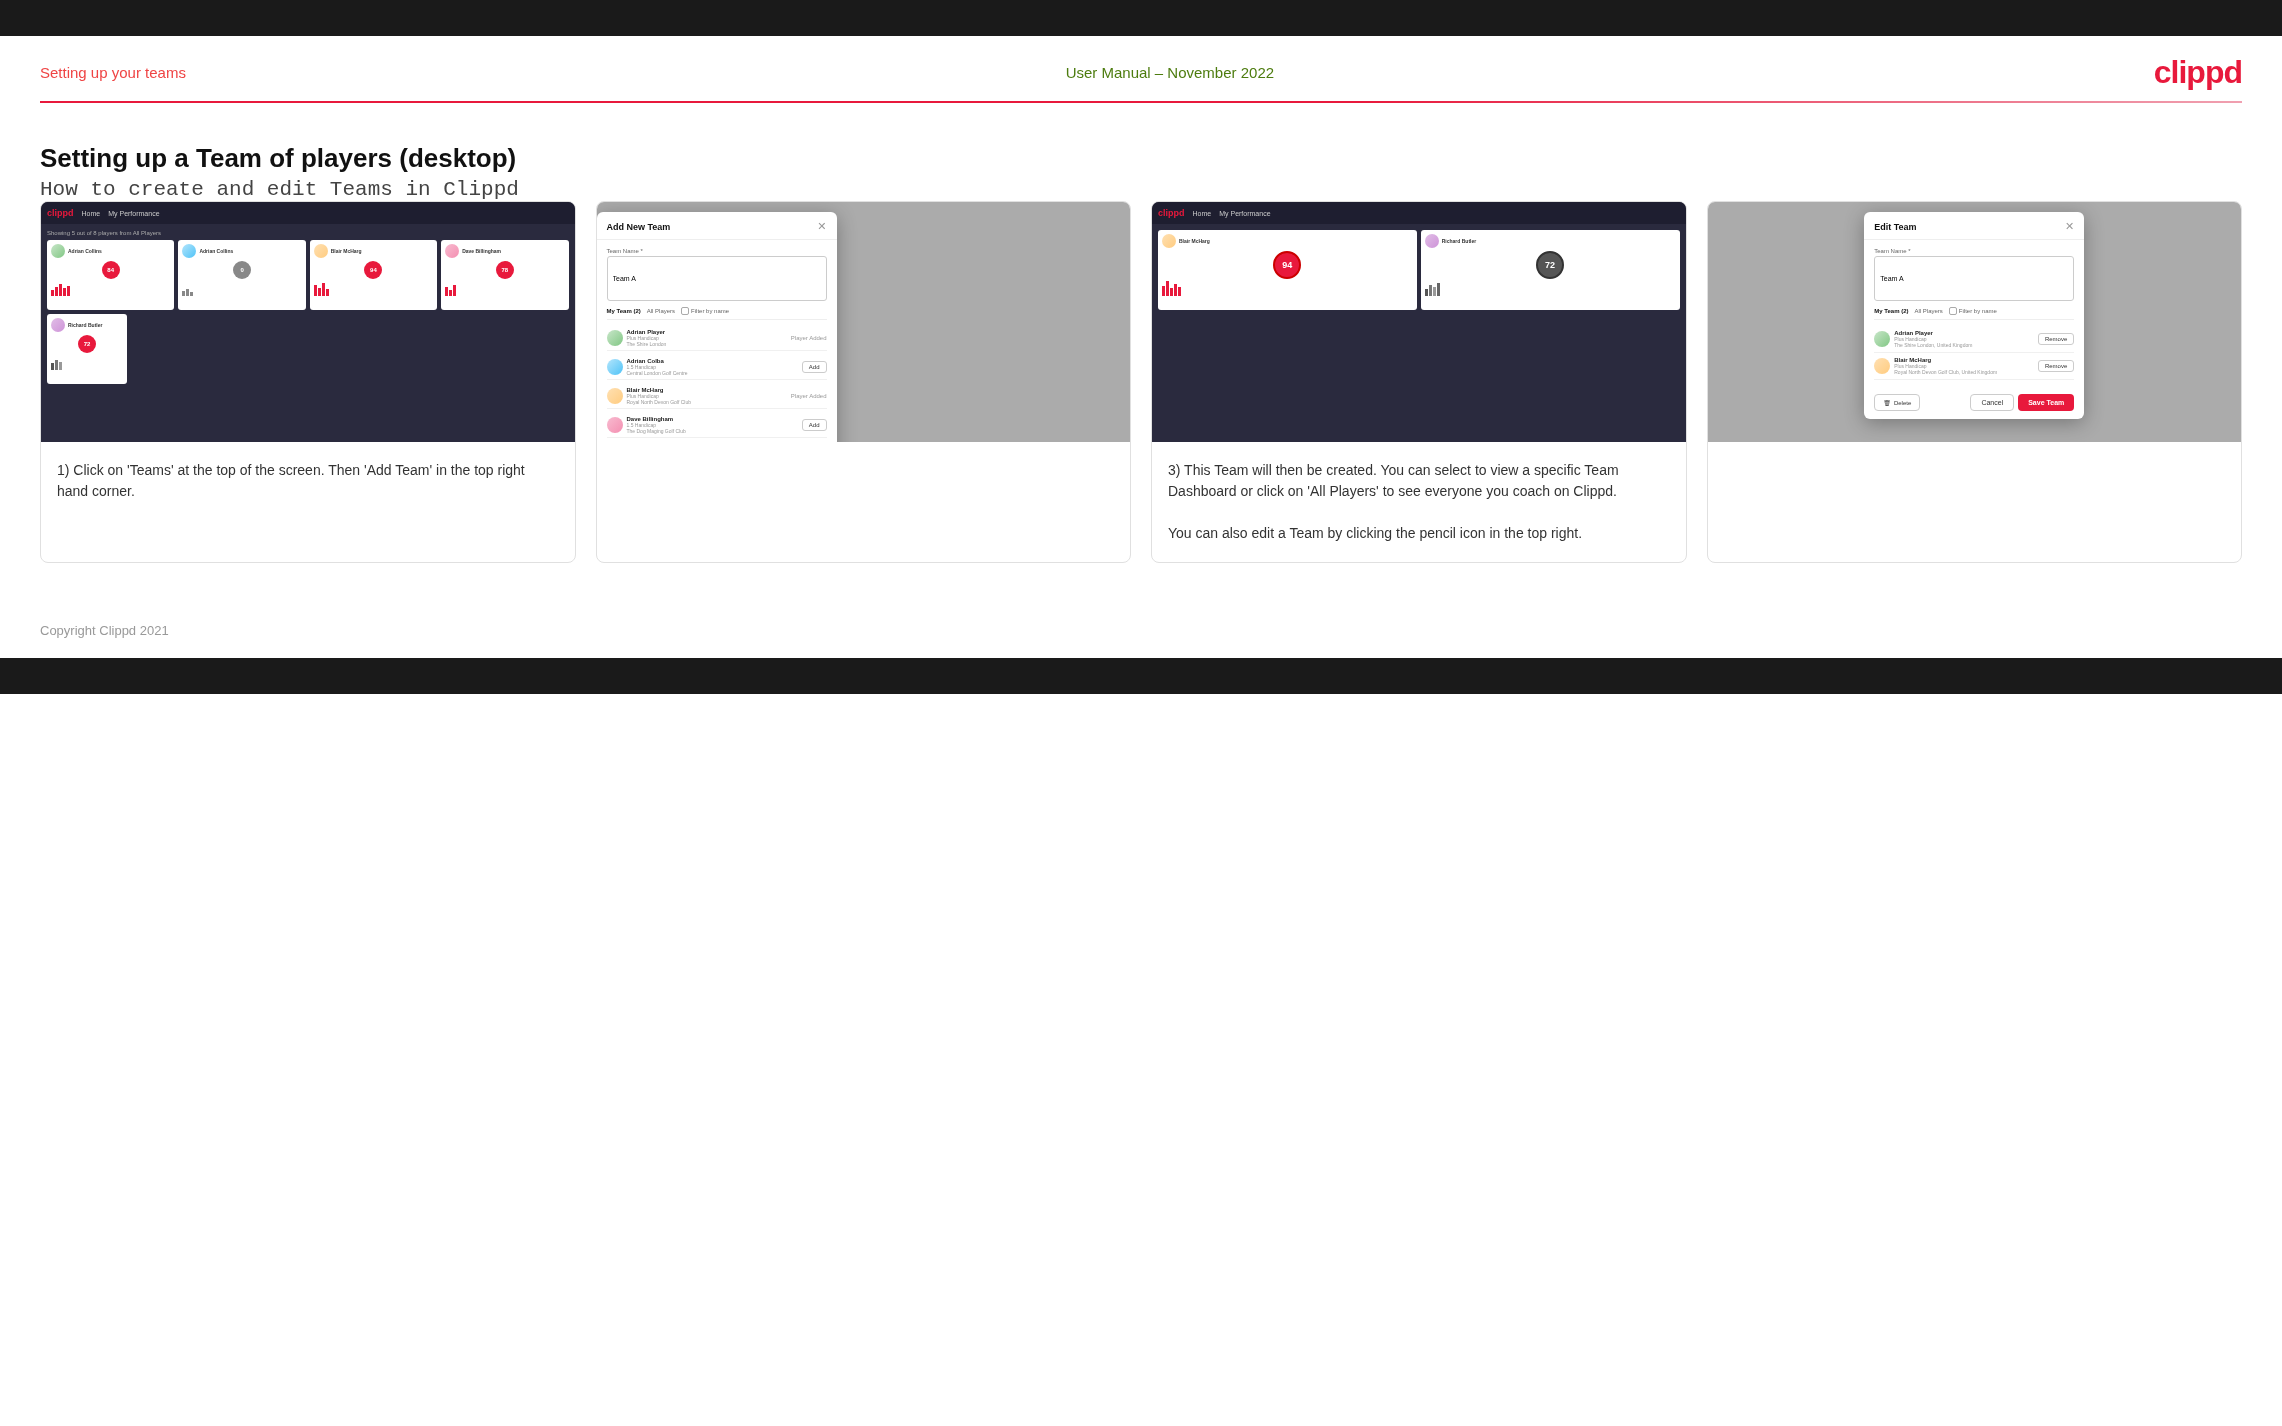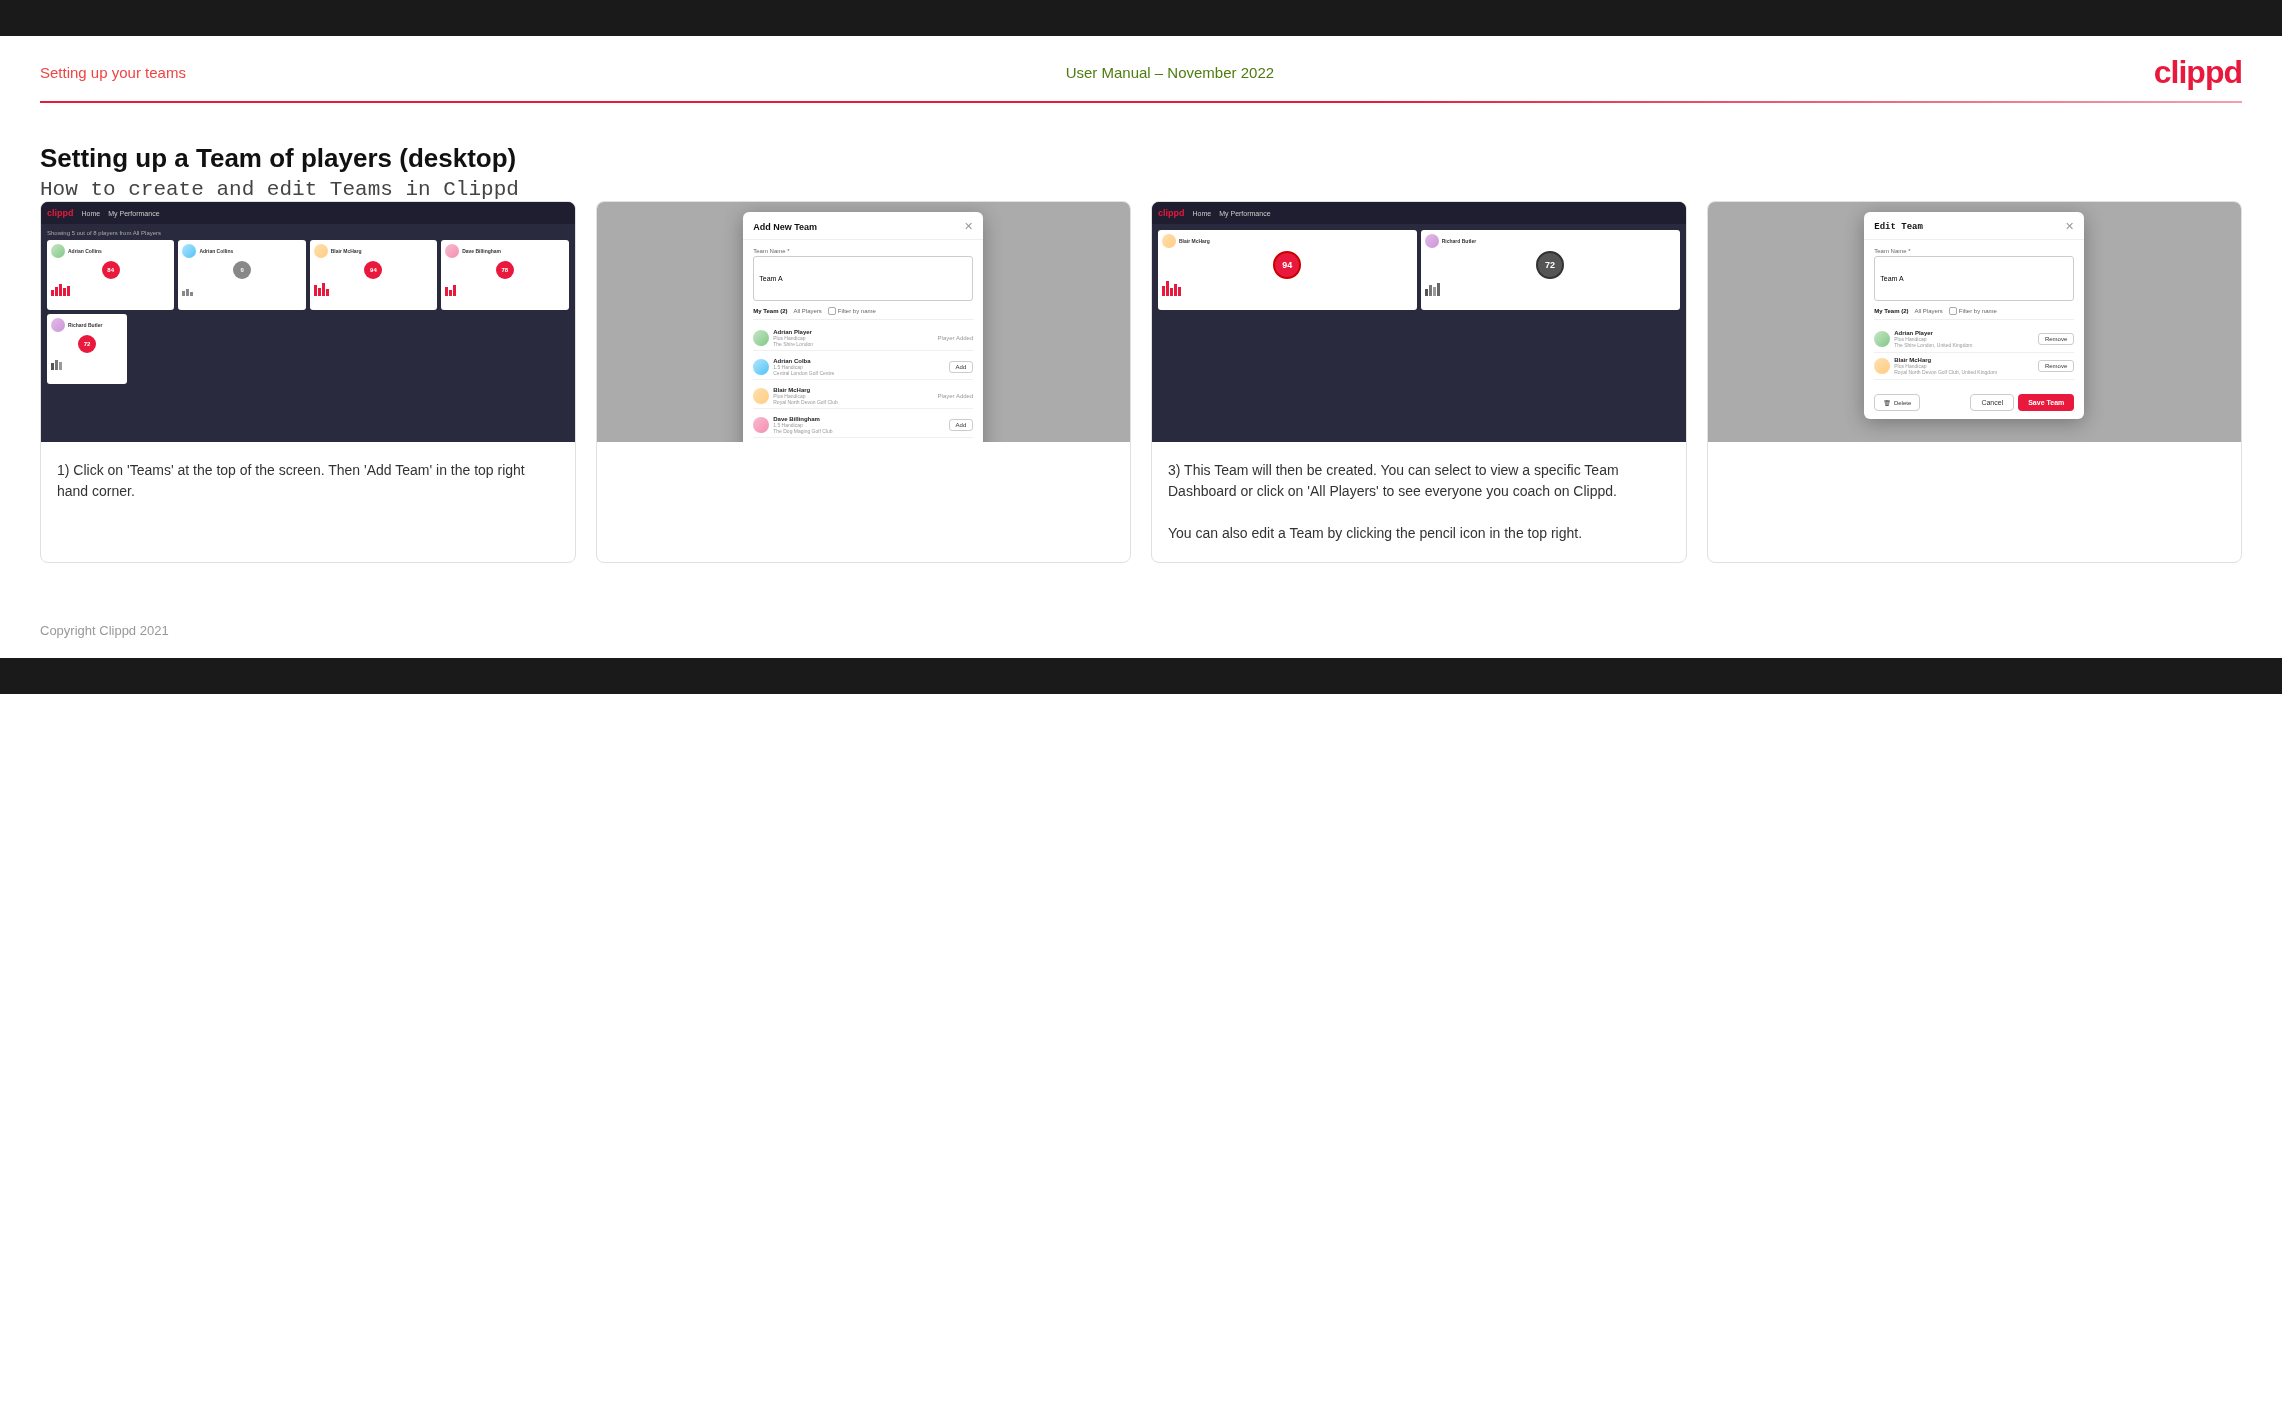--- a/index.html
+++ b/index.html
@@ -164,21 +164,21 @@
     }
     .ss1-bar { background: #e8193c; width: 3px; }
 
     
     .ss2 {
       background: rgba(0,0,0,0.3);
       width: 100%;
       height: 100%;
       display: flex;
       align-items: flex-start;
-      justify-content: center;
+      justify-content: flex-start;
       padding-top: 10px;
     }
     .ss2-dialog {
       background: #fff;
       border-radius: 6px;
       width: 240px;
       box-shadow: 0 4px 20px rgba(0,0,0,0.3);
       overflow: hidden;
     }
     .ss2-dialog-header {
@@ -281,21 +281,21 @@
       box-shadow: 0 4px 20px rgba(0,0,0,0.3);
       overflow: hidden;
     }
     .ss4-dialog-header {
       display: flex;
       justify-content: space-between;
       align-items: center;
       padding: 8px 10px 6px 10px;
       border-bottom: 1px solid #eee;
     }
-    .ss4-dialog-title { font-size: 9px; font-weight: 700; color: #111; font-family: Liberation Mono, monospace; }
+    .ss4-dialog-title { font-size: 9px; font-weight: 700; color: #111; }
     .ss4-close { font-size: 11px; color: #999; }
     .ss4-body { padding: 8px 10px; }
     .ss4-player-row {
       display: flex; align-items: center; justify-content: space-between;
       padding: 4px 0; border-bottom: 1px solid #f0f0f0;
     }
     .ss4-remove-btn {
       background: #fff; border: 1px solid #ccc; border-radius: 3px;
       padding: 2px 6px; font-size: 6px; color: #333;
     }

